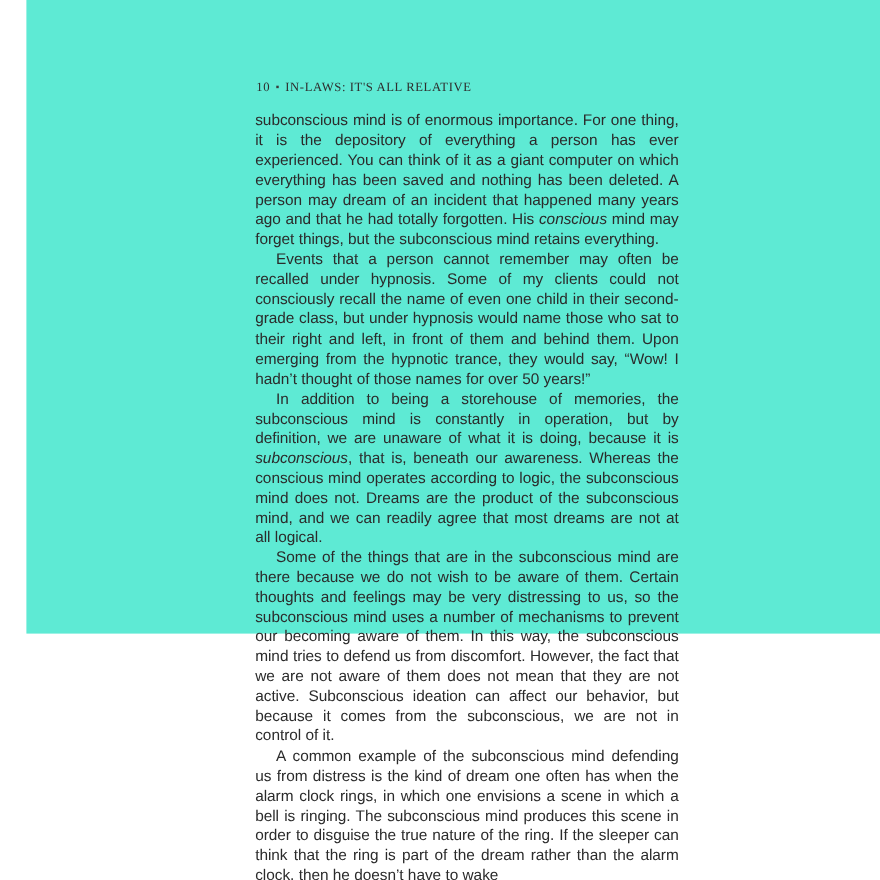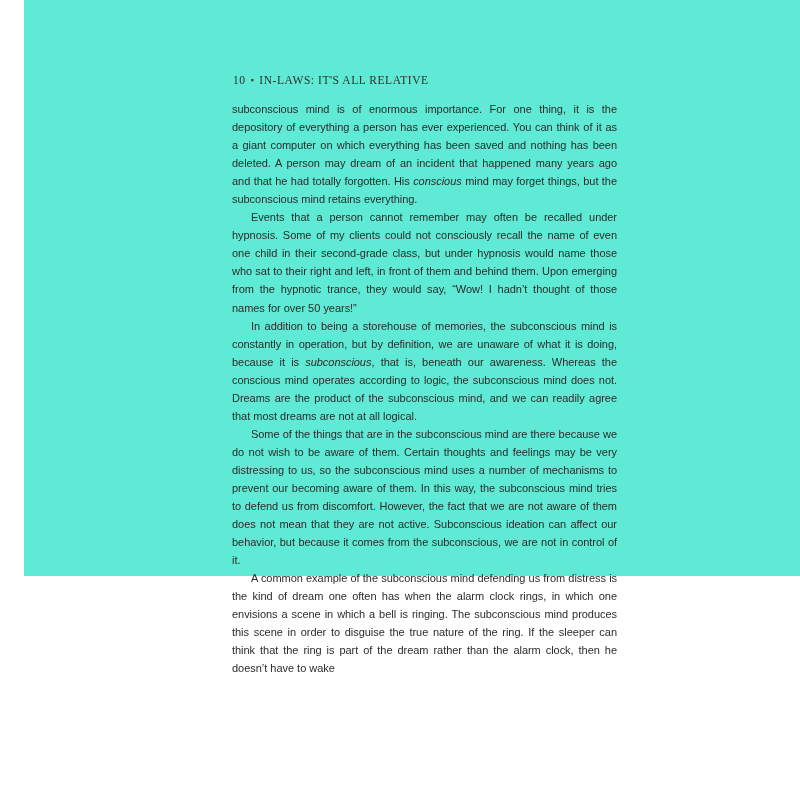--- a/index.html
+++ b/index.html
@@ -54,21 +54,21 @@
   .textblock {
     position: absolute;
     left: 208px;
     top: 100px;
     width: 385px;
   }
 
   .textblock p {
     margin: 0;
     font-family: "Liberation Sans", sans-serif;
-    font-size: 11px;
+    font-size: 14px;
     line-height: 18.05px;
     color: #2b2b2b;
     text-align: justify;
     text-justify: inter-word;
     text-indent: 19px;
     -webkit-font-smoothing: antialiased;
     letter-spacing: -0.04px;
     word-spacing: 0.1px;
   }
   .textblock p.first {

